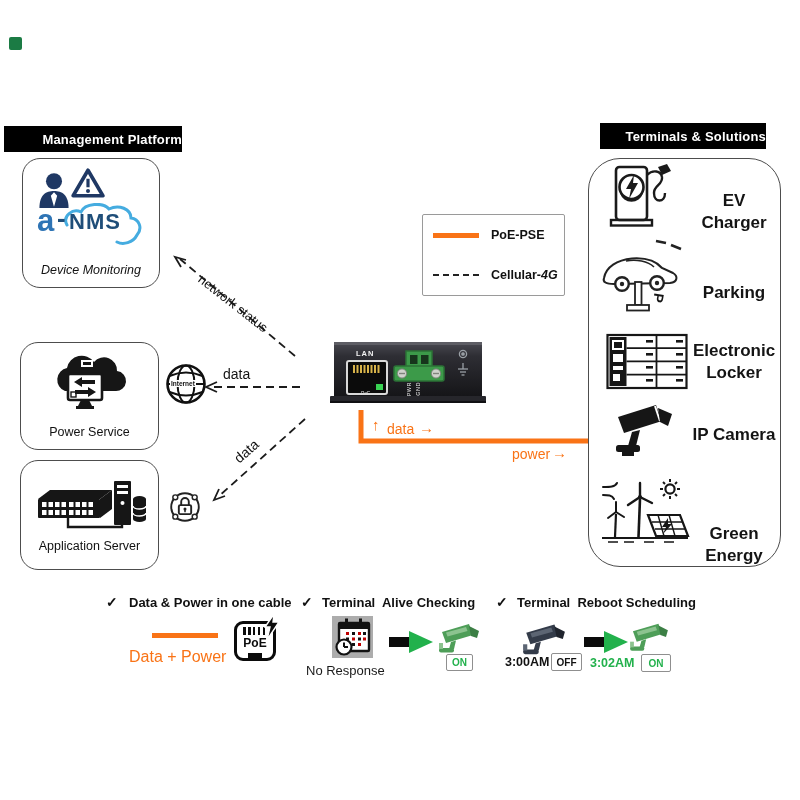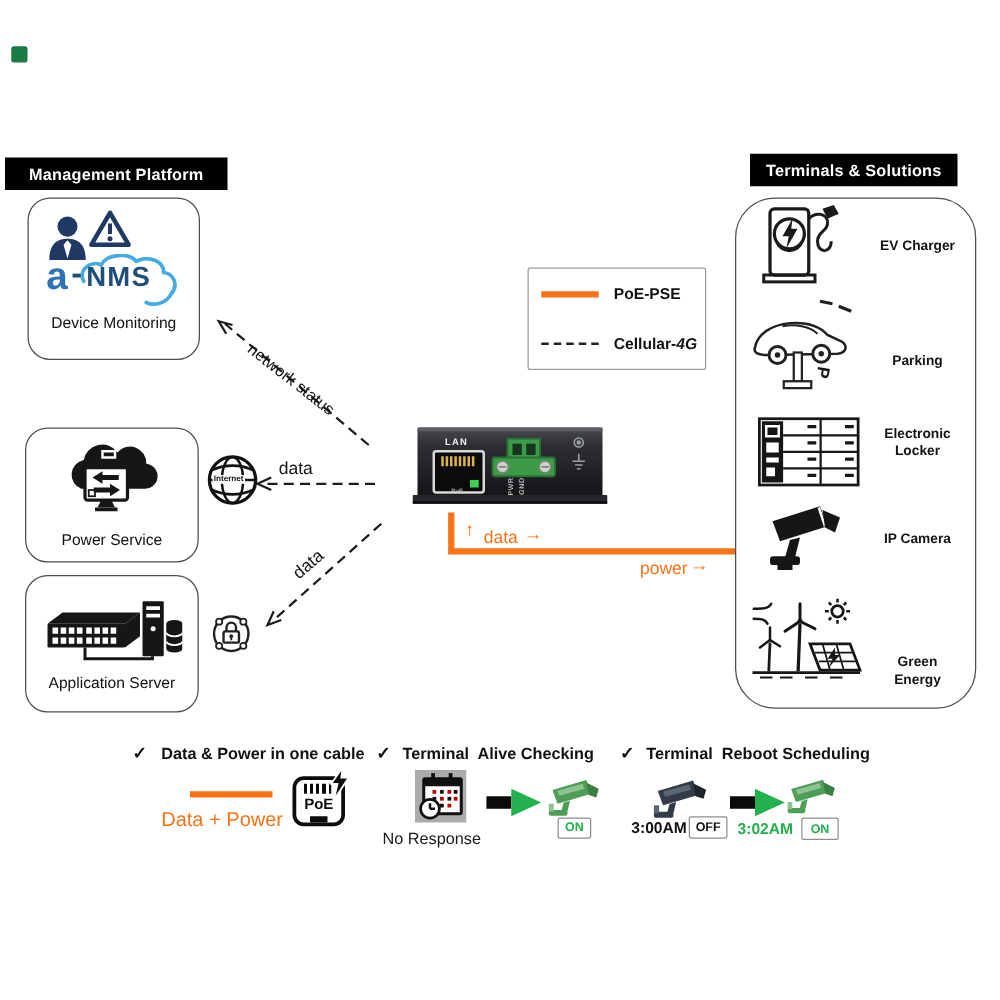--- a/index.html
+++ b/index.html
@@ -4,25 +4,25 @@
 <style>
   :root{
     --orange:#F97316; --green:#22B14C; --navy:#1F3864; --logoblue:#2E74B5;
     --lognavy:#1F4E79; --cloudblue:#45ACE0; --ink:#141414;
   }
   html,body{margin:0;padding:0;background:#fff;}
   #canvas{position:relative;width:800px;height:800px;background:#fff;overflow:hidden;
           font-family:"Liberation Sans",sans-serif;color:var(--ink);}
   .abs{position:absolute;}
   .hdr{position:absolute;background:#000;color:#fff;font-weight:bold;font-size:13px;
-       display:flex;align-items:center;justify-content:center;letter-spacing:.2px;}
+       display:flex;align-items:center;justify-content:flex-end;letter-spacing:.2px;}
   .rbox{position:absolute;background:#fff;border:1.7px solid #4d4d4d;border-radius:18px;}
   .boxlabel{position:absolute;width:100%;text-align:center;font-size:12.5px;color:#111;}
   .tlabel{position:absolute;left:688px;width:92px;text-align:center;font-weight:bold;
-          font-size:11px;line-height:1.3;white-space:pre-line;}
+          font-size:17px;line-height:1.3;white-space:pre-line;}
   .check{position:absolute;font-weight:bold;font-size:14px;color:#111;}
   .feat-title{position:absolute;font-weight:bold;font-size:13px;color:#111;white-space:pre;}
   .olabel{position:absolute;color:var(--orange);font-size:14px;}
   .oarrow{position:absolute;color:var(--orange);font-size:15px;font-weight:bold;line-height:1;}
   .badge{position:absolute;background:#fff;border:1.6px solid #8f8f8f;border-radius:2px;
          font-weight:bold;font-size:10px;display:flex;align-items:center;justify-content:center;}
   .timetxt{position:absolute;font-weight:bold;font-size:12.5px;}
   svg{display:block;}
   .overlay{position:absolute;left:0;top:0;pointer-events:none;}
   .legend-row{display:flex;align-items:center;gap:12px;height:50%;padding-left:10px;}
@@ -84,21 +84,21 @@
       </svg>
     </span>
     <div class="abs" style="left:10px;top:44px;width:118px;height:46px;">
       <svg class="abs" width="118" height="46" viewBox="0 0 118 46" style="left:0;top:0;">
         <path d="M34,22 C29,13 40,5 48,9 C52,0 70,-1 76,6 C86,1 98,6 98,15 C106,16 110,25 104,32 C100,40 90,42 84,39" fill="none" stroke="#45ACE0" stroke-width="3" stroke-linecap="round"></path>
       </svg>
       <span class="abs" style="left:4px;top:2px;font-size:31px;font-weight:bold;color:#2E74B5;line-height:1;">a</span>
       <span class="abs" style="left:24px;top:2px;font-size:26px;font-weight:bold;color:#1F4E79;line-height:1;">-</span>
       <span class="abs" style="left:36px;top:8px;font-size:22px;font-weight:bold;color:#1F4E79;letter-spacing:1px;line-height:1;">NMS</span>
     </div>
-    <span class="boxlabel" style="top:92px;">Device Monitoring</span>
+    <span class="boxlabel" style="top:104px;font-style:italic;">Device Monitoring</span>
   </div>
 
 
   <div class="rbox" style="left:20px;top:342px;width:137px;height:106px;">
     <span class="abs" style="left:30px;top:8px;">
       <svg width="76" height="66" viewBox="0 0 76 66">
         <path d="M14,40 a12,12 0 0 1 2,-23 a15,15 0 0 1 27,-6 a13,13 0 0 1 23,9 a10,10 0 0 1 -2,20 Z" fill="#161616"></path>
         <rect x="30" y="9" width="12" height="7" fill="#fff"></rect>
         <rect x="32" y="11" width="8" height="3" fill="#161616"></rect>
         <rect x="17" y="23" width="34" height="26" rx="2" fill="#fff" stroke="#161616" stroke-width="2.6"></rect>

